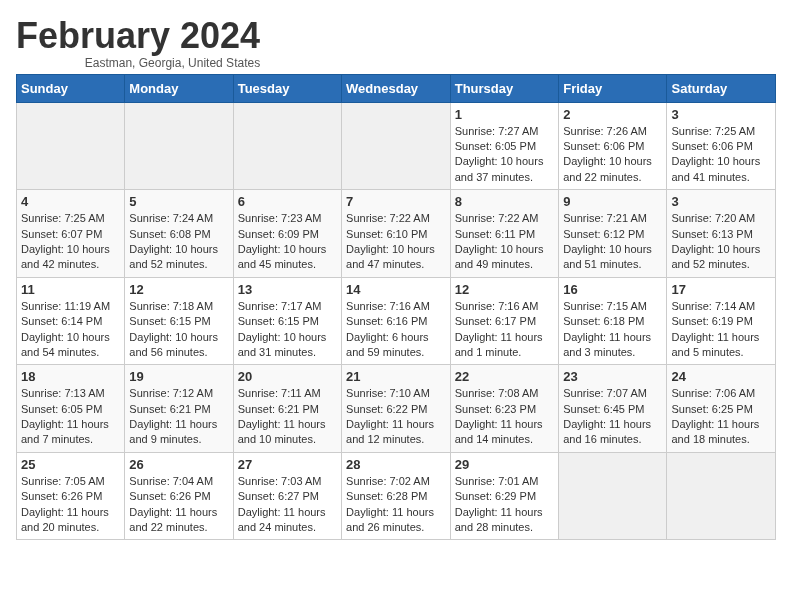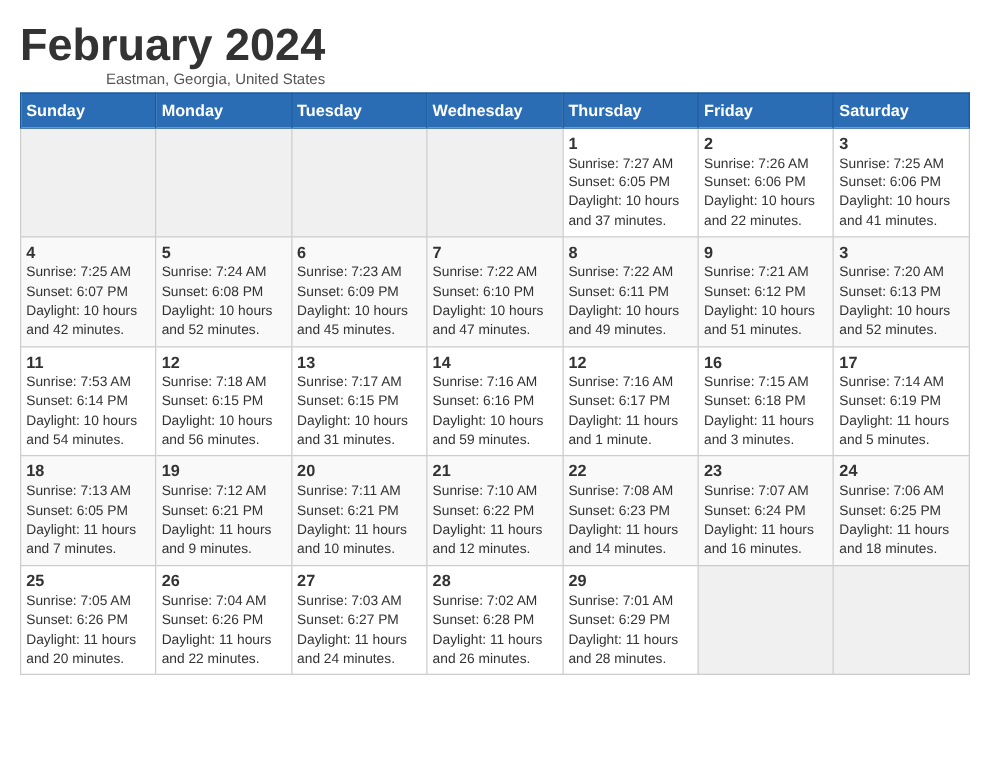--- a/index.html
+++ b/index.html
@@ -147,33 +147,33 @@
           <div class="day-info"><span>Sunrise: 7:21 AM</span><br><span>Sunset: 6:12 PM</span><br><span>Daylight: 10 hours and 51 minutes.</span></div>
         </td>
         <td>
           <span class="day-number">3</span>
           <div class="day-info"><span>Sunrise: 7:20 AM</span><br><span>Sunset: 6:13 PM</span><br><span>Daylight: 10 hours and 52 minutes.</span></div>
         </td>
       </tr>
       <tr>
         <td>
           <span class="day-number">11</span>
-          <div class="day-info"><span>Sunrise: 7:53 AM</span><br><span>Sunset: 6:14 PM</span><br><span>Daylight: 10 hours and 54 minutes.</span></div>
+          <div class="day-info"><span>Sunrise: 11:19 AM</span><br><span>Sunset: 6:14 PM</span><br><span>Daylight: 10 hours and 54 minutes.</span></div>
         </td>
         <td>
           <span class="day-number">12</span>
           <div class="day-info"><span>Sunrise: 7:18 AM</span><br><span>Sunset: 6:15 PM</span><br><span>Daylight: 10 hours and 56 minutes.</span></div>
         </td>
         <td>
           <span class="day-number">13</span>
           <div class="day-info"><span>Sunrise: 7:17 AM</span><br><span>Sunset: 6:15 PM</span><br><span>Daylight: 10 hours and 31 minutes.</span></div>
         </td>
         <td>
           <span class="day-number">14</span>
-          <div class="day-info"><span>Sunrise: 7:16 AM</span><br><span>Sunset: 6:16 PM</span><br><span>Daylight: 10 hours and 59 minutes.</span></div>
+          <div class="day-info"><span>Sunrise: 7:16 AM</span><br><span>Sunset: 6:16 PM</span><br><span>Daylight: 6 hours and 59 minutes.</span></div>
         </td>
         <td>
           <span class="day-number">12</span>
           <div class="day-info"><span>Sunrise: 7:16 AM</span><br><span>Sunset: 6:17 PM</span><br><span>Daylight: 11 hours and 1 minute.</span></div>
         </td>
         <td>
           <span class="day-number">16</span>
           <div class="day-info"><span>Sunrise: 7:15 AM</span><br><span>Sunset: 6:18 PM</span><br><span>Daylight: 11 hours and 3 minutes.</span></div>
         </td>
         <td>
@@ -197,21 +197,21 @@
         <td>
           <span class="day-number">21</span>
           <div class="day-info"><span>Sunrise: 7:10 AM</span><br><span>Sunset: 6:22 PM</span><br><span>Daylight: 11 hours and 12 minutes.</span></div>
         </td>
         <td>
           <span class="day-number">22</span>
           <div class="day-info"><span>Sunrise: 7:08 AM</span><br><span>Sunset: 6:23 PM</span><br><span>Daylight: 11 hours and 14 minutes.</span></div>
         </td>
         <td>
           <span class="day-number">23</span>
-          <div class="day-info"><span>Sunrise: 7:07 AM</span><br><span>Sunset: 6:24 PM</span><br><span>Daylight: 11 hours and 16 minutes.</span></div>
+          <div class="day-info"><span>Sunrise: 7:07 AM</span><br><span>Sunset: 6:45 PM</span><br><span>Daylight: 11 hours and 16 minutes.</span></div>
         </td>
         <td>
           <span class="day-number">24</span>
           <div class="day-info"><span>Sunrise: 7:06 AM</span><br><span>Sunset: 6:25 PM</span><br><span>Daylight: 11 hours and 18 minutes.</span></div>
         </td>
       </tr>
       <tr>
         <td>
           <span class="day-number">25</span>
           <div class="day-info"><span>Sunrise: 7:05 AM</span><br><span>Sunset: 6:26 PM</span><br><span>Daylight: 11 hours and 20 minutes.</span></div>

